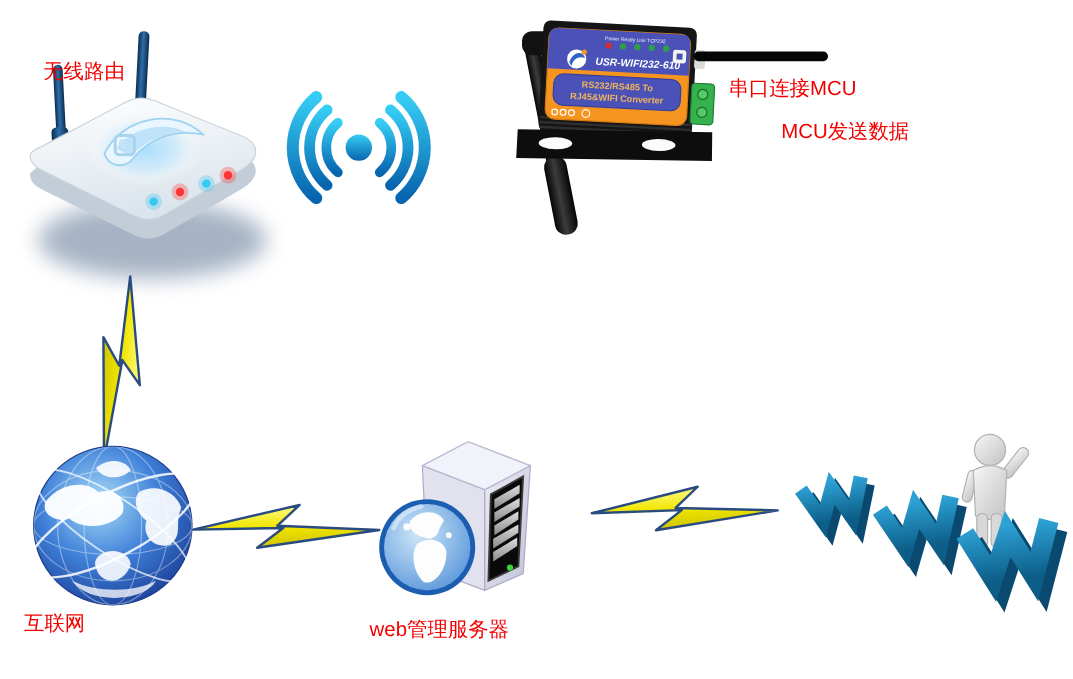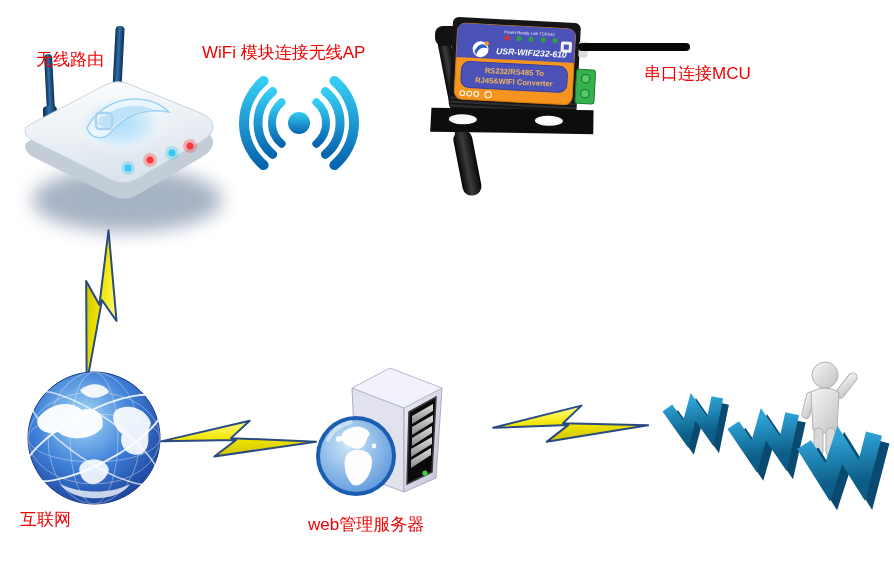--- a/index.html
+++ b/index.html
@@ -306,18 +306,18 @@
         <polyline points="5,8 21,42 35,12 50,44 65,6" stroke="url(#wG)" stroke-width="14"></polyline>
       </g>
       <g transform="translate(155,84) rotate(-7) scale(1.18)">
         <polyline points="5,8 21,42 35,12 50,44 65,6" stroke="#0a4a70" stroke-width="15" transform="translate(5,7)"></polyline>
         <polyline points="5,8 21,42 35,12 50,44 65,6" stroke="url(#wG)" stroke-width="14"></polyline>
       </g>
     </g>
   </svg>
 
   <div class="lbl" style="left:36px;top:49px">无线路由</div>
-  <div class="lbl" style="left:202px;top:42px">WiFi 模块连接无线AP</div>
-  <div class="lbl" style="left:644px;top:63px">串口连接MCU</div>
+  <div class="lbl" style="left:607px;top:63px">串口连接MCU</div>
+  <div class="lbl" style="left:651px;top:99px">MCU发送数据</div>
   <div class="lbl" style="left:20px;top:509px">互联网</div>
   <div class="lbl" style="left:308px;top:514px">web管理服务器</div>
 
 </div>
 
 </body></html>

